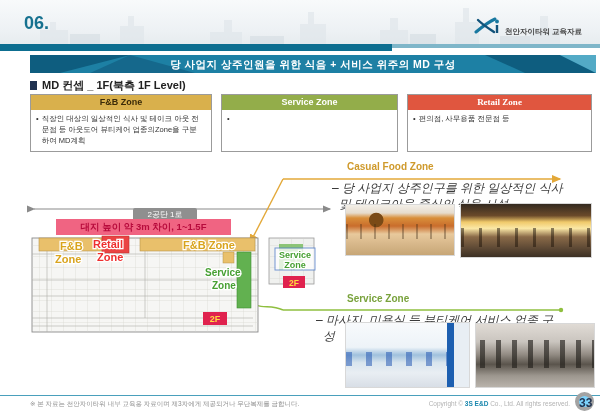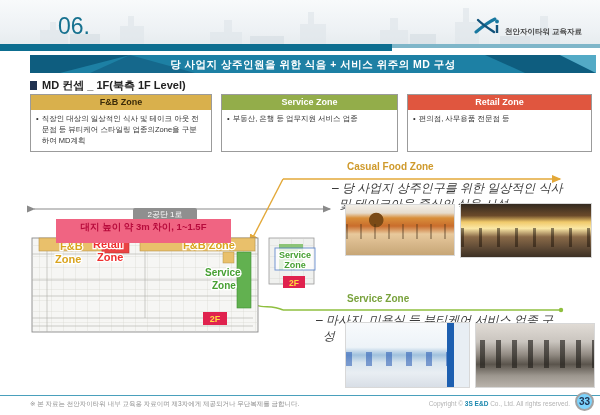--- a/index.html
+++ b/index.html
@@ -4,21 +4,21 @@
 <style>
   * { margin:0; padding:0; box-sizing:border-box; }
   html,body { width:600px; height:415px; }
   body { font-family:"Liberation Sans","DejaVu Sans",sans-serif; background:#fff; position:relative; overflow:hidden; }
   .abs { position:absolute; }
 
   
   .header { left:0; top:0; width:600px; height:44px; background:linear-gradient(180deg,#f8fafb 0%,#edf1f4 70%,#e7ecef 100%); }
   .skyline { position:absolute; left:0; top:0; width:600px; height:44px; }
   .title-wrap { position:absolute; left:24px; top:13px; display:flex; align-items:baseline; gap:6px; }
-  .sec-no { font-size:23px; font-weight:normal; color:#16718f;margin-left:34px; }
+  .sec-no { font-size:18px; font-weight:bold; color:#16718f; }
   .sec-title { font-size:16px; font-weight:bold; color:#1f3250; letter-spacing:1px; }
   .logo-wrap { position:absolute; right:18px; top:14px; display:flex; align-items:center; gap:5px; }
   .logo-caption { font-size:7.5px; font-weight:bold; color:#444;margin-top:13px; }
   .hdr-bar-dark { left:0; top:44px; width:392px; height:7px; background:#0d6e90; }
   .hdr-bar-light { left:392px; top:44px; width:208px; height:4px; background:#7fb6c9; }
 
   
   .banner { left:30px; top:55px; width:566px; height:18px; background:#1d80a4; overflow:hidden; }
   .banner svg { position:absolute; left:0; top:0; }
   .banner-text { position:relative; width:100%; text-align:center; line-height:18px; font-size:10.5px; font-weight:bold; color:#fff; letter-spacing:0.5px; }
@@ -28,28 +28,28 @@
   .concept-square { width:7px; height:9px; background:#1f3250; }
   .concept-text { font-size:11px; font-weight:bold; color:#222; }
 
   
   .zones { left:30px; top:94px; display:flex; gap:9px; }
   .zone-box { height:58px; border:1px solid #9b9b9b; background:#fff; }
   .zone-box.b1 { width:182px; } .zone-box.b2 { width:177px; } .zone-box.b3 { width:185px; }
   .zone-head { height:15px; text-align:center; line-height:15px; font-size:9px; font-weight:bold; }
   .zone-head.fnb { background:#d9b04c; color:#3a2a08; }
   .zone-head.svc { background:#93ad4a; color:#fff; }
-  .zone-head.rtl { background:#e0563f; color:#fff; }
+  .zone-head.rtl { background:#e0563f; color:#fff;font-family:Liberation Serif, serif; }
   .zone-body { padding:4px 5px 0 5px; font-size:7.5px; line-height:1.45; color:#333; }
   .zone-body .blt { display:flex; gap:3px; }
   .zone-body .dot { flex:0 0 auto; }
 
   
   .street-badge { left:133px; top:202px; width:64px; height:14px; background:#8f8f8f; color:#fff; font-size:8px; text-align:center; line-height:14px; border-radius:2px; z-index:3;margin-top:6px; }
-  .pink-note { left:56px; top:219px; width:175px; height:24px; background:#f06482; color:#b70b3c; font-size:9.5px; font-weight:bold; text-align:center; line-height:15px; z-index:3; }
+  .pink-note { left:56px; top:219px; width:175px; height:16px; background:#f06482; color:#b70b3c; font-size:9.5px; font-weight:bold; text-align:center; line-height:15px; z-index:3; }
   .plan-svg { left:27px; top:234px; z-index:2; }
   .halo { paint-order:stroke; stroke:#ffffff; stroke-width:2.5px; font-weight:bold; font-family:"Liberation Sans",sans-serif; }
 
   
   .overlay { left:0; top:0; z-index:1; pointer-events:none; }
 
   
   .sec-head { font-size:10px; font-weight:bold; z-index:4; }
   .sec-head.gold { color:#cf9a2c; }
   .sec-head.green { color:#79a23c; }
@@ -73,21 +73,21 @@
   .ph-salon { left:475px; top:323px; width:120px; height:65px;
     background:
       linear-gradient(90deg, rgba(35,32,28,.65) 0 5px, transparent 5px 16px) 4px 45%/16px 45% repeat-x,
       linear-gradient(180deg,#e0dbd5 0%,#cac5bf 28%,#948d85 48%,#5a544c 64%,#9c968e 82%,#b9b3ab 100%); }
 
   
   .footer-line { left:0; top:395px; width:600px; height:1px; background:#4aa0bc; }
   .disclaimer { left:30px; top:400px; font-size:6.5px; color:#8d8d8d; }
   .copyright { right:30px; top:400px; font-size:6.5px; color:#b3b3b3; }
   .copyright .co { color:#1987ad; font-weight:bold; }
-  .page-circle { right:6px; top:392px; width:19px; height:19px; border:2px solid #a3a3a3; border-radius:50%; text-align:center; line-height:15px; font-size:10px; font-weight:bold; color:#1f3250; background:#7dd3fc; }
+  .page-circle { right:6px; top:392px; width:19px; height:19px; border:4px solid #a3a3a3; border-radius:50%; text-align:center; line-height:15px; font-size:12px; font-weight:bold; color:#1f3250; background:#7dd3fc; }
 </style>
 </head>
 <body>
 
 <div class="abs header">
   <svg class="skyline" viewBox="0 0 600 44">
     <path fill="#dfe5e9" opacity="0.65" d="M40,44V30h10V22h6v8h12v14zM120,44V26h8V16h6v10h10v18zM210,44V32h14V20h8v12h10v12zM300,44V24h8V12h6v12h12v20zM380,44V30h10V18h8v12h10v14zM455,44V22h8V8h6v14h10v22zM530,44V28h10V16h8v12h12v16z"></path>
     <path fill="#d2dae0" opacity="0.55" d="M70,44V34h30v10zM250,44V36h34v8zM410,44V34h26v10zM500,44V36h30v8z"></path>
   </svg>
   <div class="title-wrap">
@@ -120,30 +120,29 @@
   <span class="concept-square"></span>
   <span class="concept-text">MD 컨셉 _ 1F(북측 1F Level)</span>
 </div>
 
 <div class="abs zones">
   <div class="zone-box b1">
     <div class="zone-head fnb">F&amp;B Zone</div>
     <div class="zone-body">
         <div class="blt">
           <span class="dot">•</span>
-          <span>직장인 대상의 일상적인 식사 및 테이크 아웃 전문점 등 뷰티케어 스타일링 업종의Zone을 구분 하여 MD계획</span>
+          <span>직장인 대상의 일상적인 식사 및 테이크 아웃 전문점 등 아웃도어 뷰티케어 업종의Zone을 구분 하여 MD계획</span>
         </div>
       </div>
   </div>
   <div class="zone-box b2">
     <div class="zone-head svc">Service Zone</div>
     <div class="zone-body">
         <div class="blt">
           <span class="dot">•</span>
-          <span>부동산, 은행 등 업무지원 서비스 업종</span>
         </div>
       </div>
   </div>
   <div class="zone-box b3">
     <div class="zone-head rtl">Retail Zone</div>
     <div class="zone-body">
         <div class="blt">
           <span class="dot">•</span>
           <span>편의점, 사무용품 전문점 등</span>
         </div>

